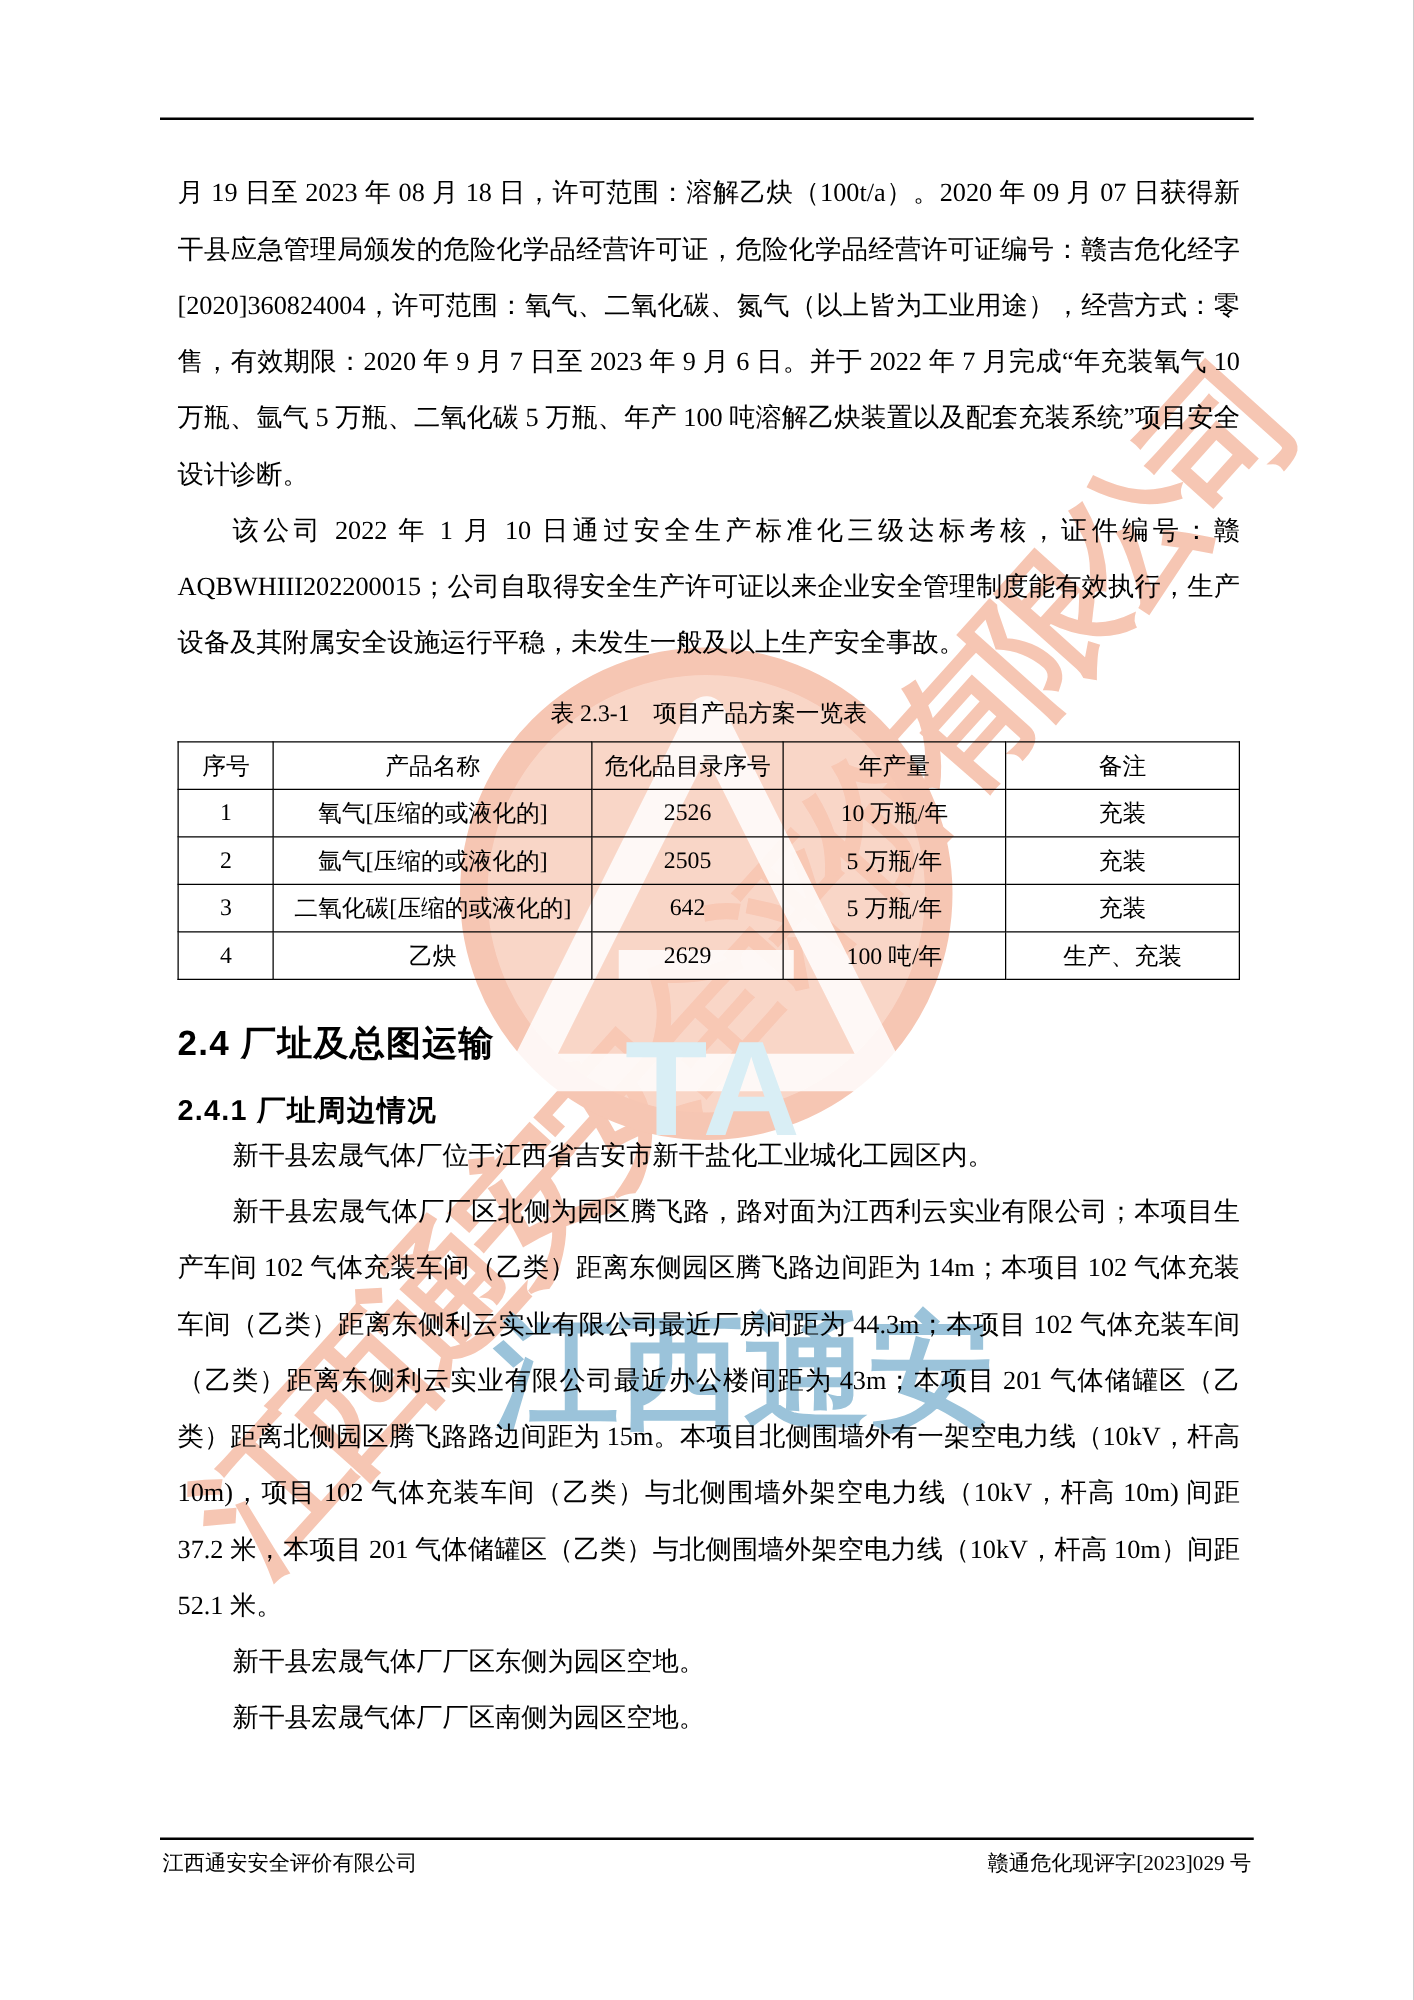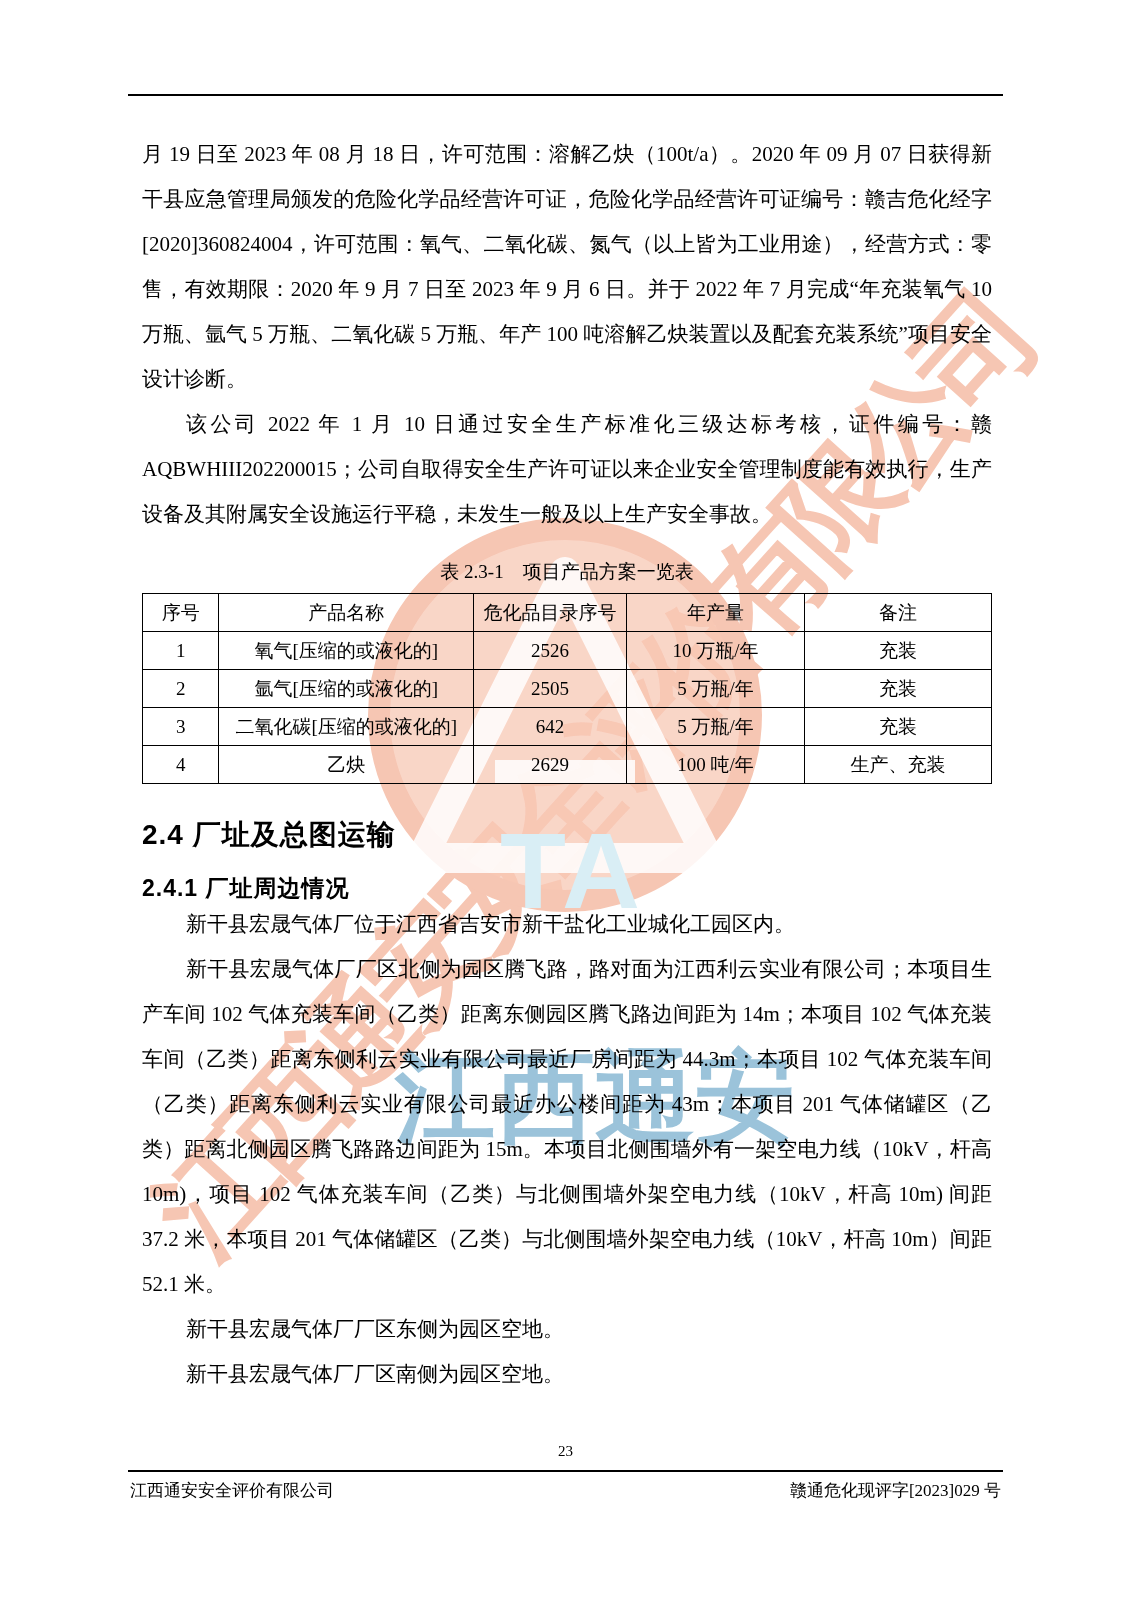--- a/index.html
+++ b/index.html
@@ -168,21 +168,20 @@
 
     <h2 class="subsec">2.4.1 厂址周边情况</h2>
 
     <p class="body-par indent">新干县宏晟气体厂位于江西省吉安市新干盐化工业城化工园区内。</p>
     <p class="body-par indent">新干县宏晟气体厂厂区北侧为园区腾飞路，路对面为江西利云实业有限公司；本项目生产车间 102 气体充装车间（乙类）距离东侧园区腾飞路边间距为 14m；本项目 102 气体充装车间（乙类）距离东侧利云实业有限公司最近厂房间距为 44.3m；本项目 102 气体充装车间（乙类）距离东侧利云实业有限公司最近办公楼间距为 43m；本项目 201 气体储罐区（乙类）距离北侧园区腾飞路路边间距为 15m。本项目北侧围墙外有一架空电力线（10kV，杆高 10m)，项目 102 气体充装车间（乙类）与北侧围墙外架空电力线（10kV，杆高 10m) 间距 37.2 米，本项目 201 气体储罐区（乙类）与北侧围墙外架空电力线（10kV，杆高 10m）间距 52.1 米。</p>
     <p class="body-par indent">新干县宏晟气体厂厂区东侧为园区空地。</p>
     <p class="body-par indent">新干县宏晟气体厂厂区南侧为园区空地。</p>
 
   </div>
 
-  <div class="page-number">23</div>
   <div class="footer-rule"></div>
   <div class="doc-footer">
     <span>江西通安安全评价有限公司</span>
     <span>赣通危化现评字[2023]029 号</span>
   </div>
 
   <div class="watermark">
     <div class="wm-diagonal">江西通安安全评价有限公司</div>
     <div class="wm-logo">
       <svg width="410" height="410" viewBox="0 0 410 410">

